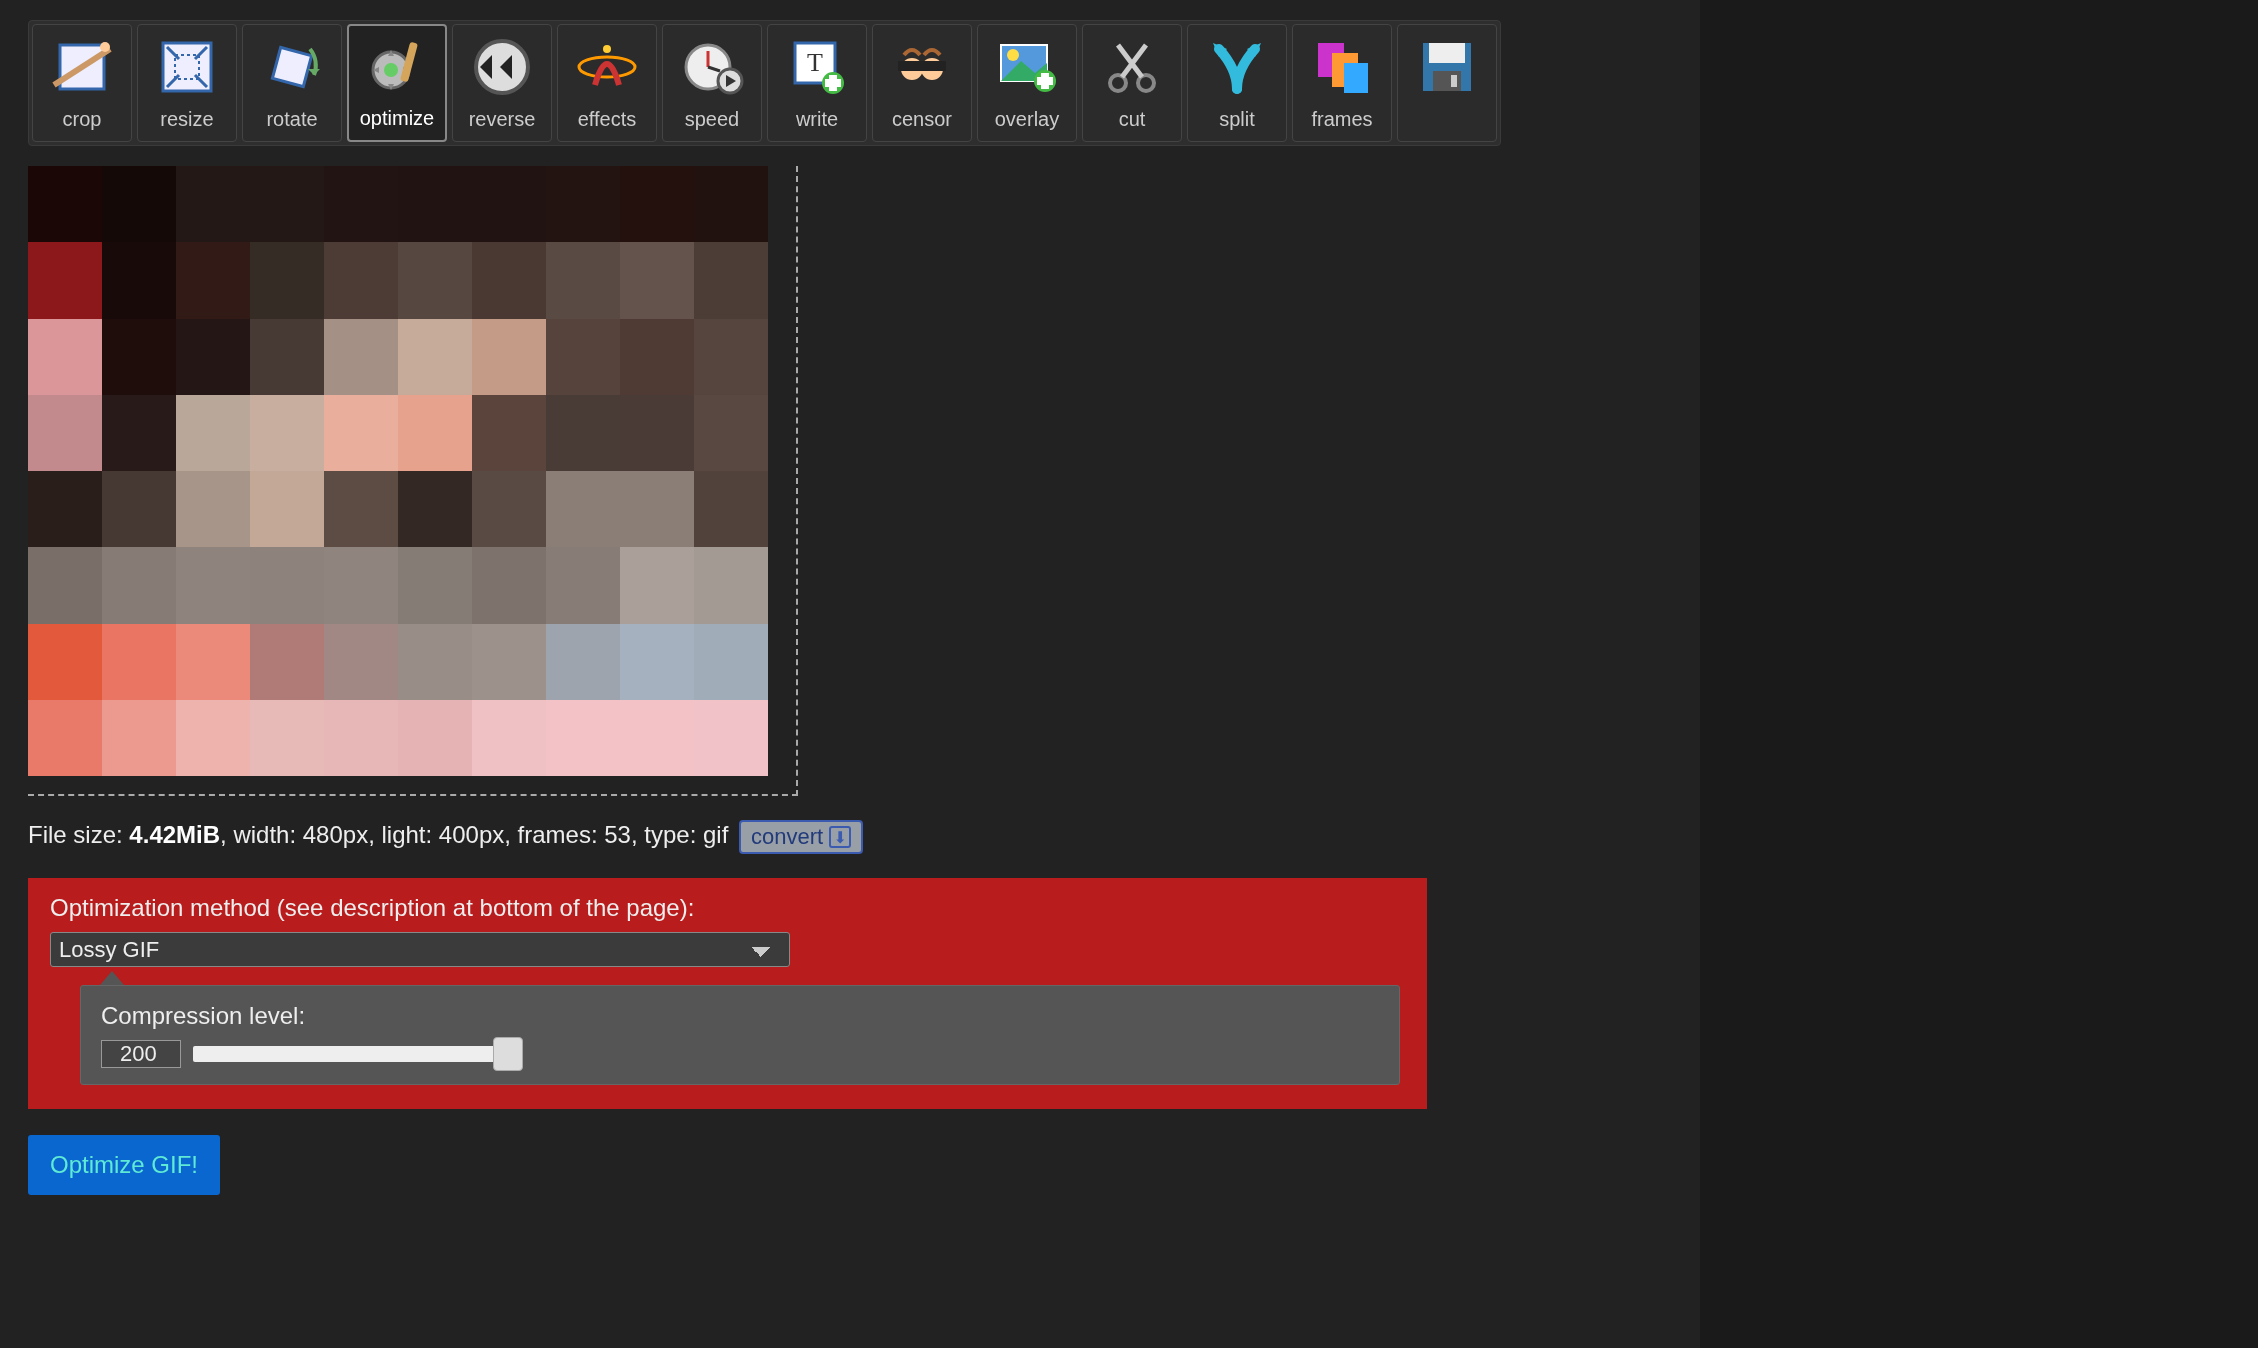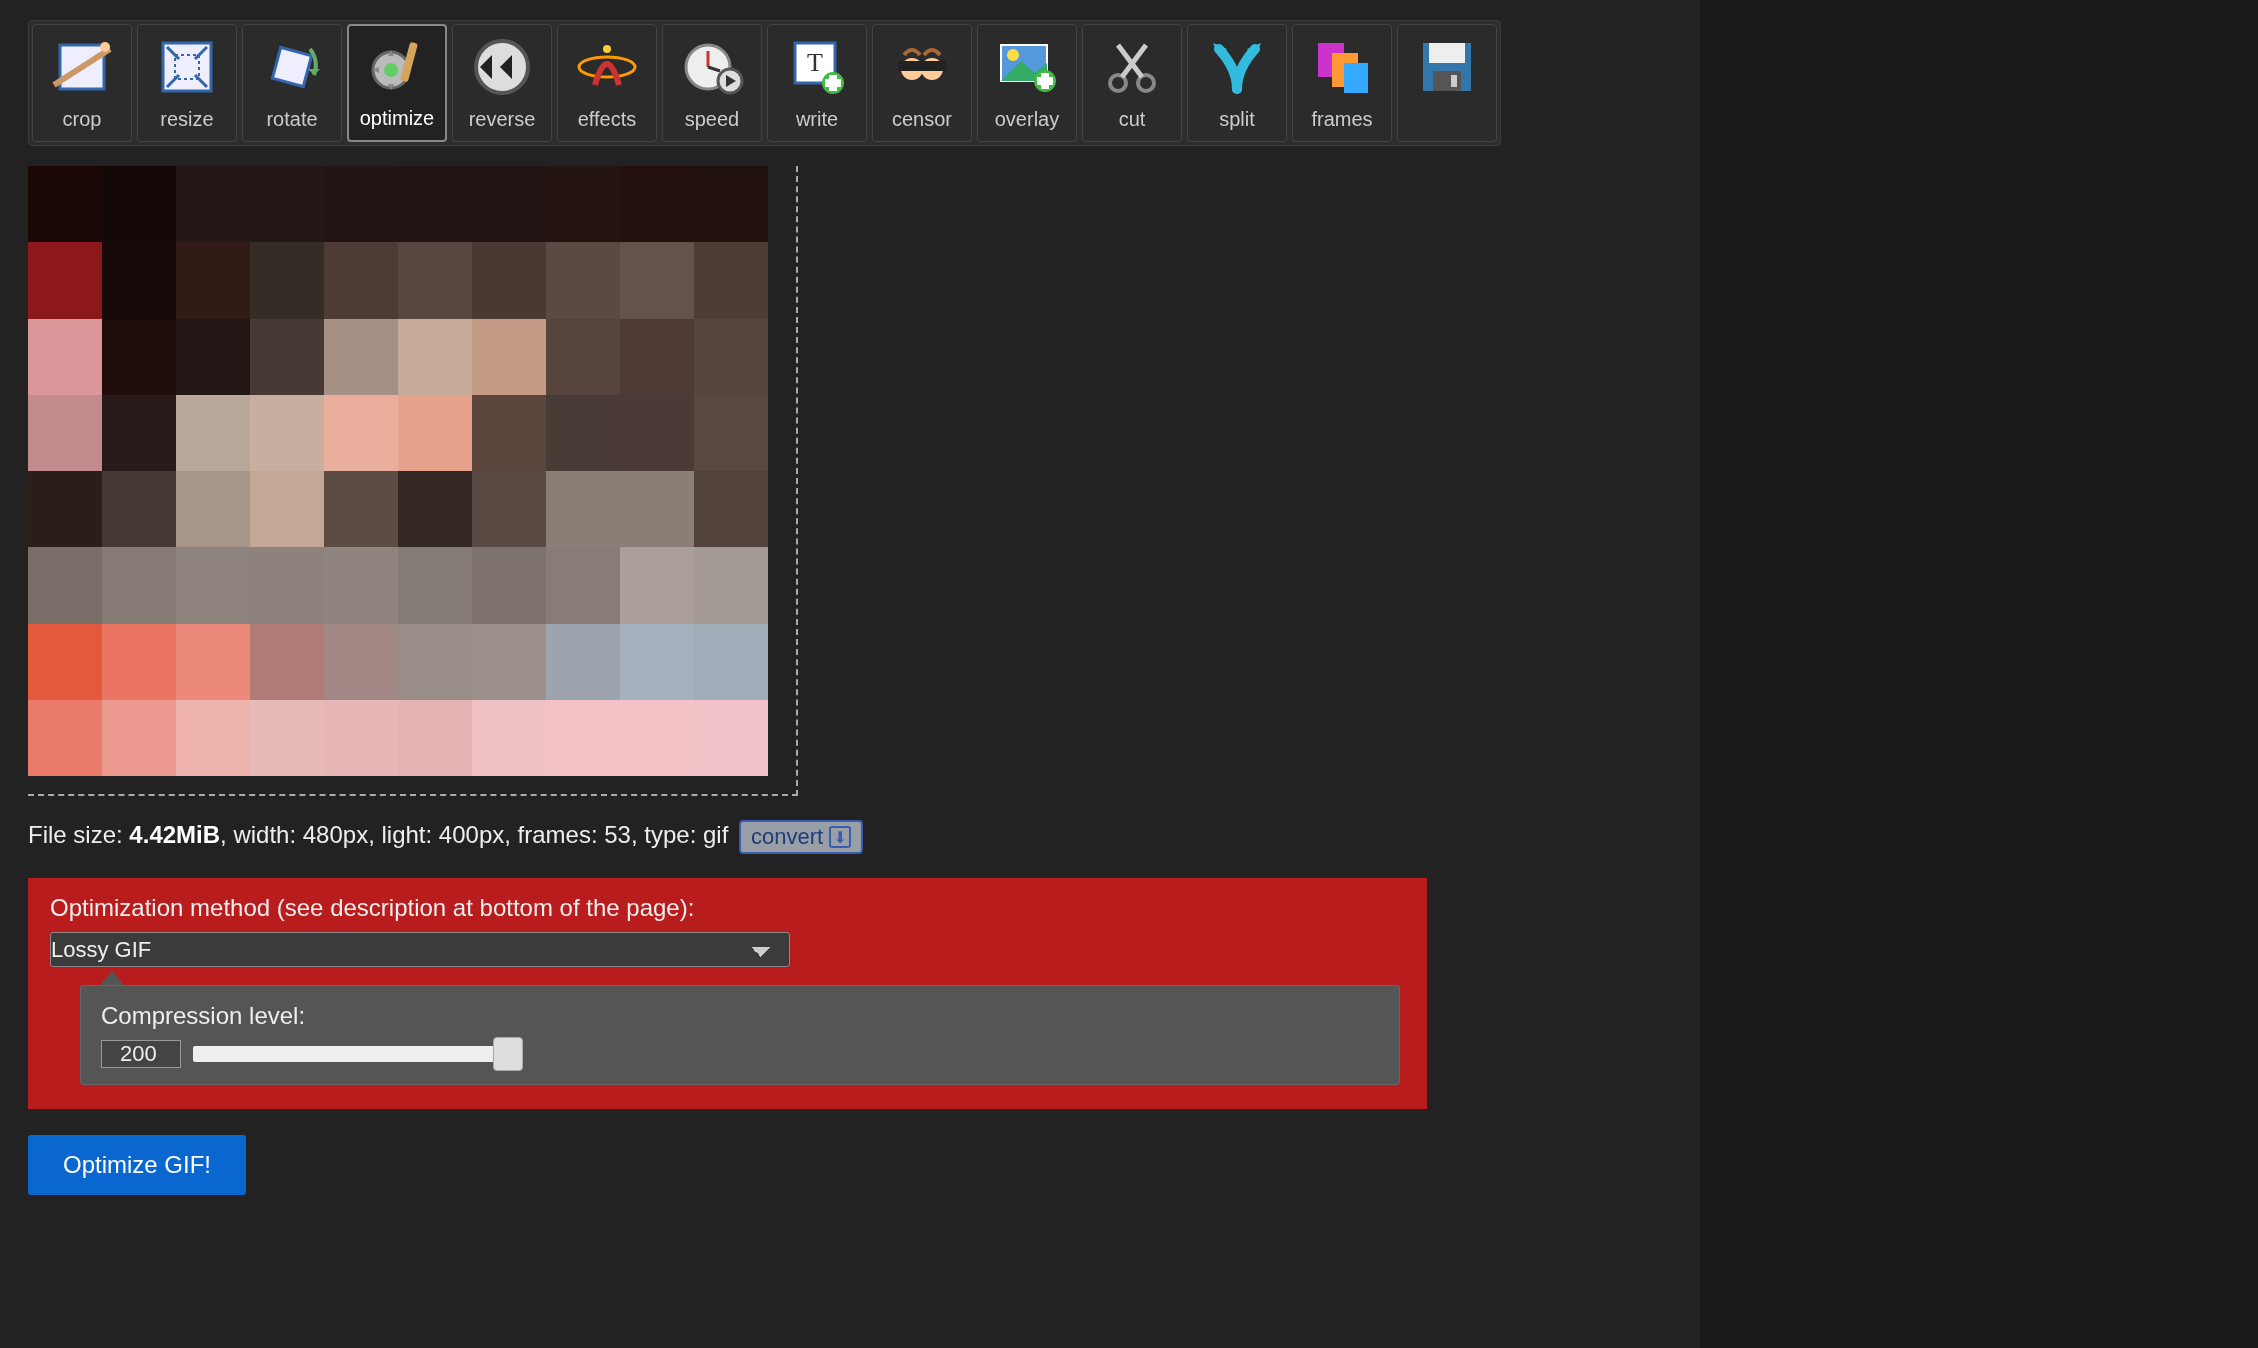--- a/index.html
+++ b/index.html
@@ -140,21 +140,21 @@
   .panel-label {
     margin-bottom: 10px;
   }
   select.method-select {
     width: 740px;
     font-size: 22px;
     background: #3b3b3b;
     color: #eee;
     border: 1px solid #888;
     border-radius: 3px;
-    padding: 4px 0;
+    padding: 4px 8px;
     appearance: none;
     -webkit-appearance: none;
     background-image:
       linear-gradient(45deg, transparent 50%, #ccc 50%),
       linear-gradient(135deg, #ccc 50%, transparent 50%);
     background-position: calc(100% - 28px) 14px, calc(100% - 18px) 14px;
     background-size: 10px 10px, 10px 10px;
     background-repeat: no-repeat;
   }
   .sub-arrow {
@@ -213,23 +213,23 @@
     border-radius: 4px;
     cursor: pointer;
   }
   .hint {
     font-size: 24px;
     color: #eee;
   }
   .primary-btn {
     margin-top: 26px;
     background: #0b67d0;
-    color: #ffffff;
+    color: #5eead4;
     border: none;
-    padding: 16px 35px;
+    padding: 16px 22px;
     font-size: 24px;
     border-radius: 3px;
     cursor: pointer;
   }
 </style>
 </head>
 <body>
 
 <div class="page">
   <div class="main">

